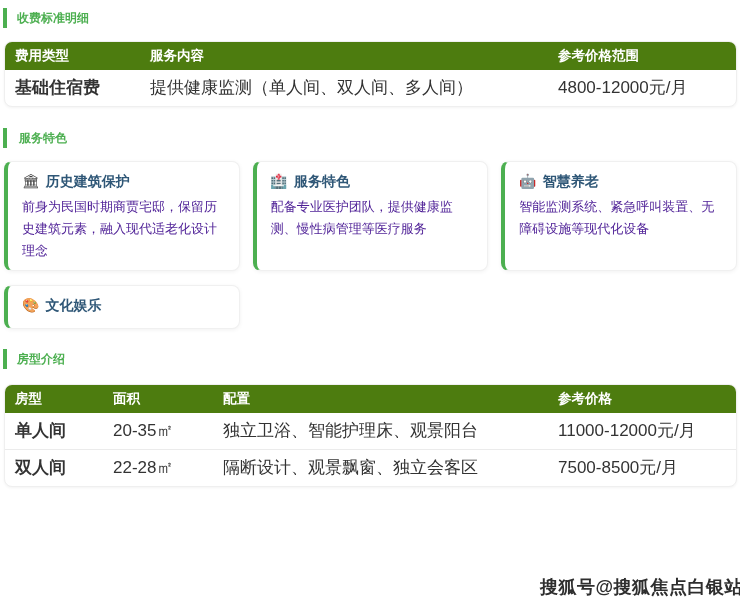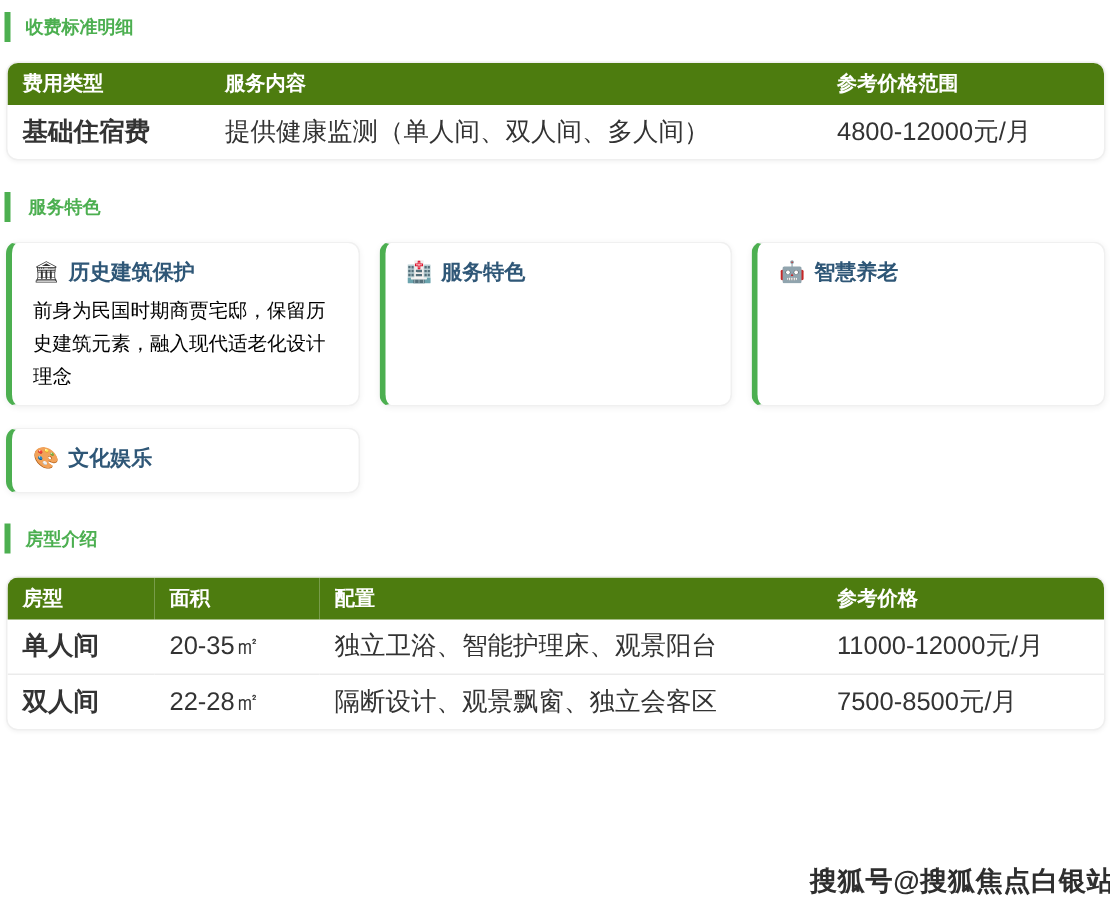--- a/index.html
+++ b/index.html
@@ -86,21 +86,21 @@
     line-height: 18px;
   }
   .card-title {
     font-size: 14px;
     font-weight: bold;
     color: #2f5777;
     line-height: 18px;
   }
   .card-desc {
     font-size: 13px;
-    color: #000000;
+    color: #4c1d95;
     line-height: 22px;
   }
   .watermark {
     position: absolute;
     left: 540px;
     top: 575px;
     font-size: 18px;
     font-weight: bold;
     color: #2e2e2e;
     letter-spacing: 0.5px;
@@ -146,26 +146,28 @@
       <span class="card-icon">🏛</span>
       <span class="card-title">历史建筑保护</span>
     </div>
     <div class="card-desc">前身为民国时期商贾宅邸，保留历史建筑元素，融入现代适老化设计理念</div>
   </div>
   <div class="feature-card">
     <div class="card-head">
       <span class="card-icon">🏥</span>
       <span class="card-title">服务特色</span>
     </div>
+    <div class="card-desc">配备专业医护团队，提供健康监测、慢性病管理等医疗服务</div>
   </div>
   <div class="feature-card">
     <div class="card-head">
       <span class="card-icon">🤖</span>
       <span class="card-title">智慧养老</span>
     </div>
+    <div class="card-desc">智能监测系统、紧急呼叫装置、无障碍设施等现代化设备</div>
   </div>
   <div class="feature-card">
     <div class="card-head">
       <span class="card-icon">🎨</span>
       <span class="card-title">文化娱乐</span>
     </div>
   </div>
 </div>
 
 <h2 class="section-title t3">房型介绍</h2>

